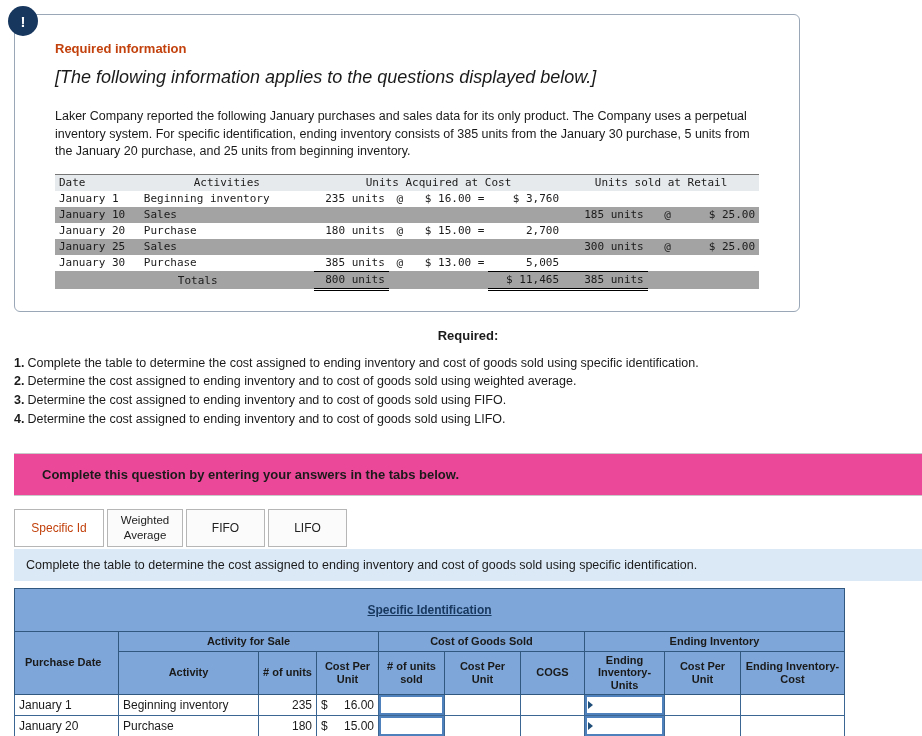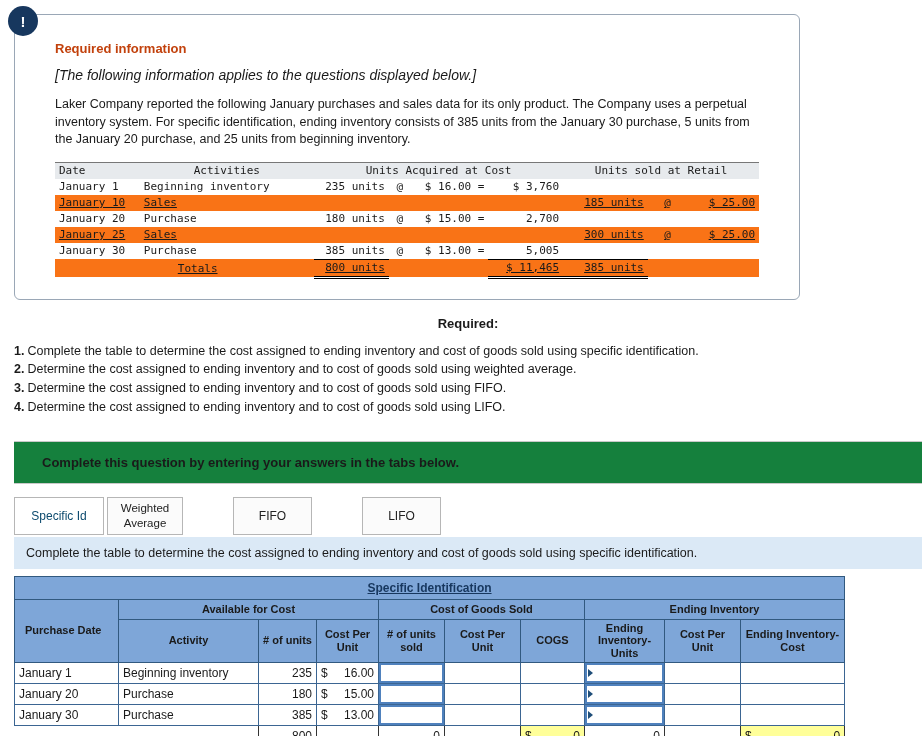--- a/index.html
+++ b/index.html
@@ -14,67 +14,67 @@
     position:relative; margin:14px 0 0 14px; width:786px;
     border:1px solid #9AA7B6; border-radius:6px; background:#fff;
     padding:26px 40px 20px 40px;
   }
   .alert-badge {
     position:absolute; top:-9px; left:-7px; width:30px; height:30px; border-radius:50%;
     background:#17375E; color:#fff; font-weight:bold; font-size:15px;
     display:flex; align-items:center; justify-content:center;
   }
   .info-title { color:#c2410c; font-weight:bold; font-size:13px; margin-bottom:11px; }
-  .info-note { font-style:italic; font-size:14px; margin-bottom:13px; }
+  .info-note { font-style:italic; font-size:18px; margin-bottom:20px; }
   .info-para { font-size:12.5px; line-height:1.4; width:700px; margin-bottom:13px; }
 
   .mono-table { border-collapse:collapse; table-layout:fixed; font-family:"DejaVu Sans Mono", monospace; font-size:11px; }
   .mono-table td { padding:1.5px 4px; white-space:nowrap; overflow:hidden; height:15px; }
   .mono-table tr.hdr td { background:#E7EAED; border-top:1px solid #777; }
-  .mono-table tr.shade td { background:#f97316;text-decoration:underline; }
+  .mono-table tr.shade td { background:#a3a3a3; }
   .mono-table .l { text-align:left; }
   .mono-table .c { text-align:center; }
   .mono-table .r { text-align:right; }
   .mono-table .tot-label { text-align:left; padding-left:38px; }
   .sum-top { border-top:1px solid #000; }
   .sum-dbl { border-bottom:3px double #000; }
 
   
   .required-label { font-weight:bold; font-size:13px; margin:16px 0 12px 14px;text-align:center; }
   .req-item { margin:1px 0 1px 14px; font-size:12.5px; line-height:1.42; }
   .req-item b { margin-right:3px; }
 
   
   .band {
-    margin:24px 0 0 14px; background:#15803d;
+    margin:24px 0 0 14px; background:#ec4899;
     border-top:1px solid #C9C9C9; border-bottom:1px solid #C9C9C9;
     padding:13px 10px 13px 28px; font-weight:bold; font-size:13px;
   }
 
   
   .tabs { display:flex; margin:13px 0 0 14px; align-items:stretch; }
   .tab {
     border:1px solid #B6B6B6; background:#FBFBFB; min-height:38px;
     display:flex; align-items:center; justify-content:center; text-align:center;
     font-size:12px; padding:2px 12px; margin-right:3px; cursor:pointer; color:#222;
   }
-  .tab.active { background:#fff; color:#0c4a6e; }
+  .tab.active { background:#fff; color:#c2410c; }
   .tab.w-specific { width:90px; }
   .tab.w-weighted { width:76px; padding:2px 5px; font-size:11.5px; line-height:1.25; }
-  .tab.w-fifo, .tab.w-lifo { width:79px;margin-left:47px; }
+  .tab.w-fifo, .tab.w-lifo { width:79px; }
 
   .instruction { margin:2px 0 0 14px; background:#DBE9F6; padding:9px 12px; font-size:12.5px; }
 
   
   .spec-table {
     border-collapse:collapse; table-layout:fixed; width:830px;
     margin:7px 0 0 14px; font-size:12px;
   }
   .spec-table td { border:1px solid #3B6592; height:20px; padding:0 4px; background:#fff; overflow:hidden; }
-  .spec-table tr.title-row td { background:#7EA6D8; border-color:#31597F; text-align:center; padding:4px;margin-left:8px; }
+  .spec-table tr.title-row td { background:#7EA6D8; border-color:#31597F; text-align:center; padding:14px;margin-left:8px; }
   .spec-table tr.title-row span { color:#17375E; font-weight:bold; font-size:12px; text-decoration:underline; }
   .spec-table tr.hdr td {
     background:#7EA6D8; border-color:#31597F; font-weight:bold; font-size:11px;
     text-align:center; padding:2px 3px; line-height:1.18; vertical-align:middle;
   }
   .spec-table tr.hdr td.pd { text-align:left; padding-left:10px; }
   .ta-l { text-align:left; }
   .ta-r { text-align:right; }
   .money { display:flex; justify-content:space-between; align-items:center; }
   .input-cell { padding:0 !important; position:relative; }
@@ -226,21 +226,21 @@
       <col style="width:80px">
       <col style="width:76px">
       <col style="width:104px">
   </colgroup>
   <tbody>
       <tr class="title-row">
     <td colspan="10"><span>Specific Identification</span></td>
   </tr>
   <tr class="hdr">
     <td rowspan="2" class="pd">Purchase Date</td>
-    <td colspan="3">Available for Cost</td>
+    <td colspan="3">Activity for Sale</td>
     <td colspan="3">Cost of Goods Sold</td>
     <td colspan="3">Ending Inventory</td>
   </tr>
   <tr class="hdr">
     <td>Activity</td>
     <td># of units</td>
     <td>Cost Per Unit</td>
     <td># of units sold</td>
     <td>Cost Per Unit</td>
     <td>COGS</td>

